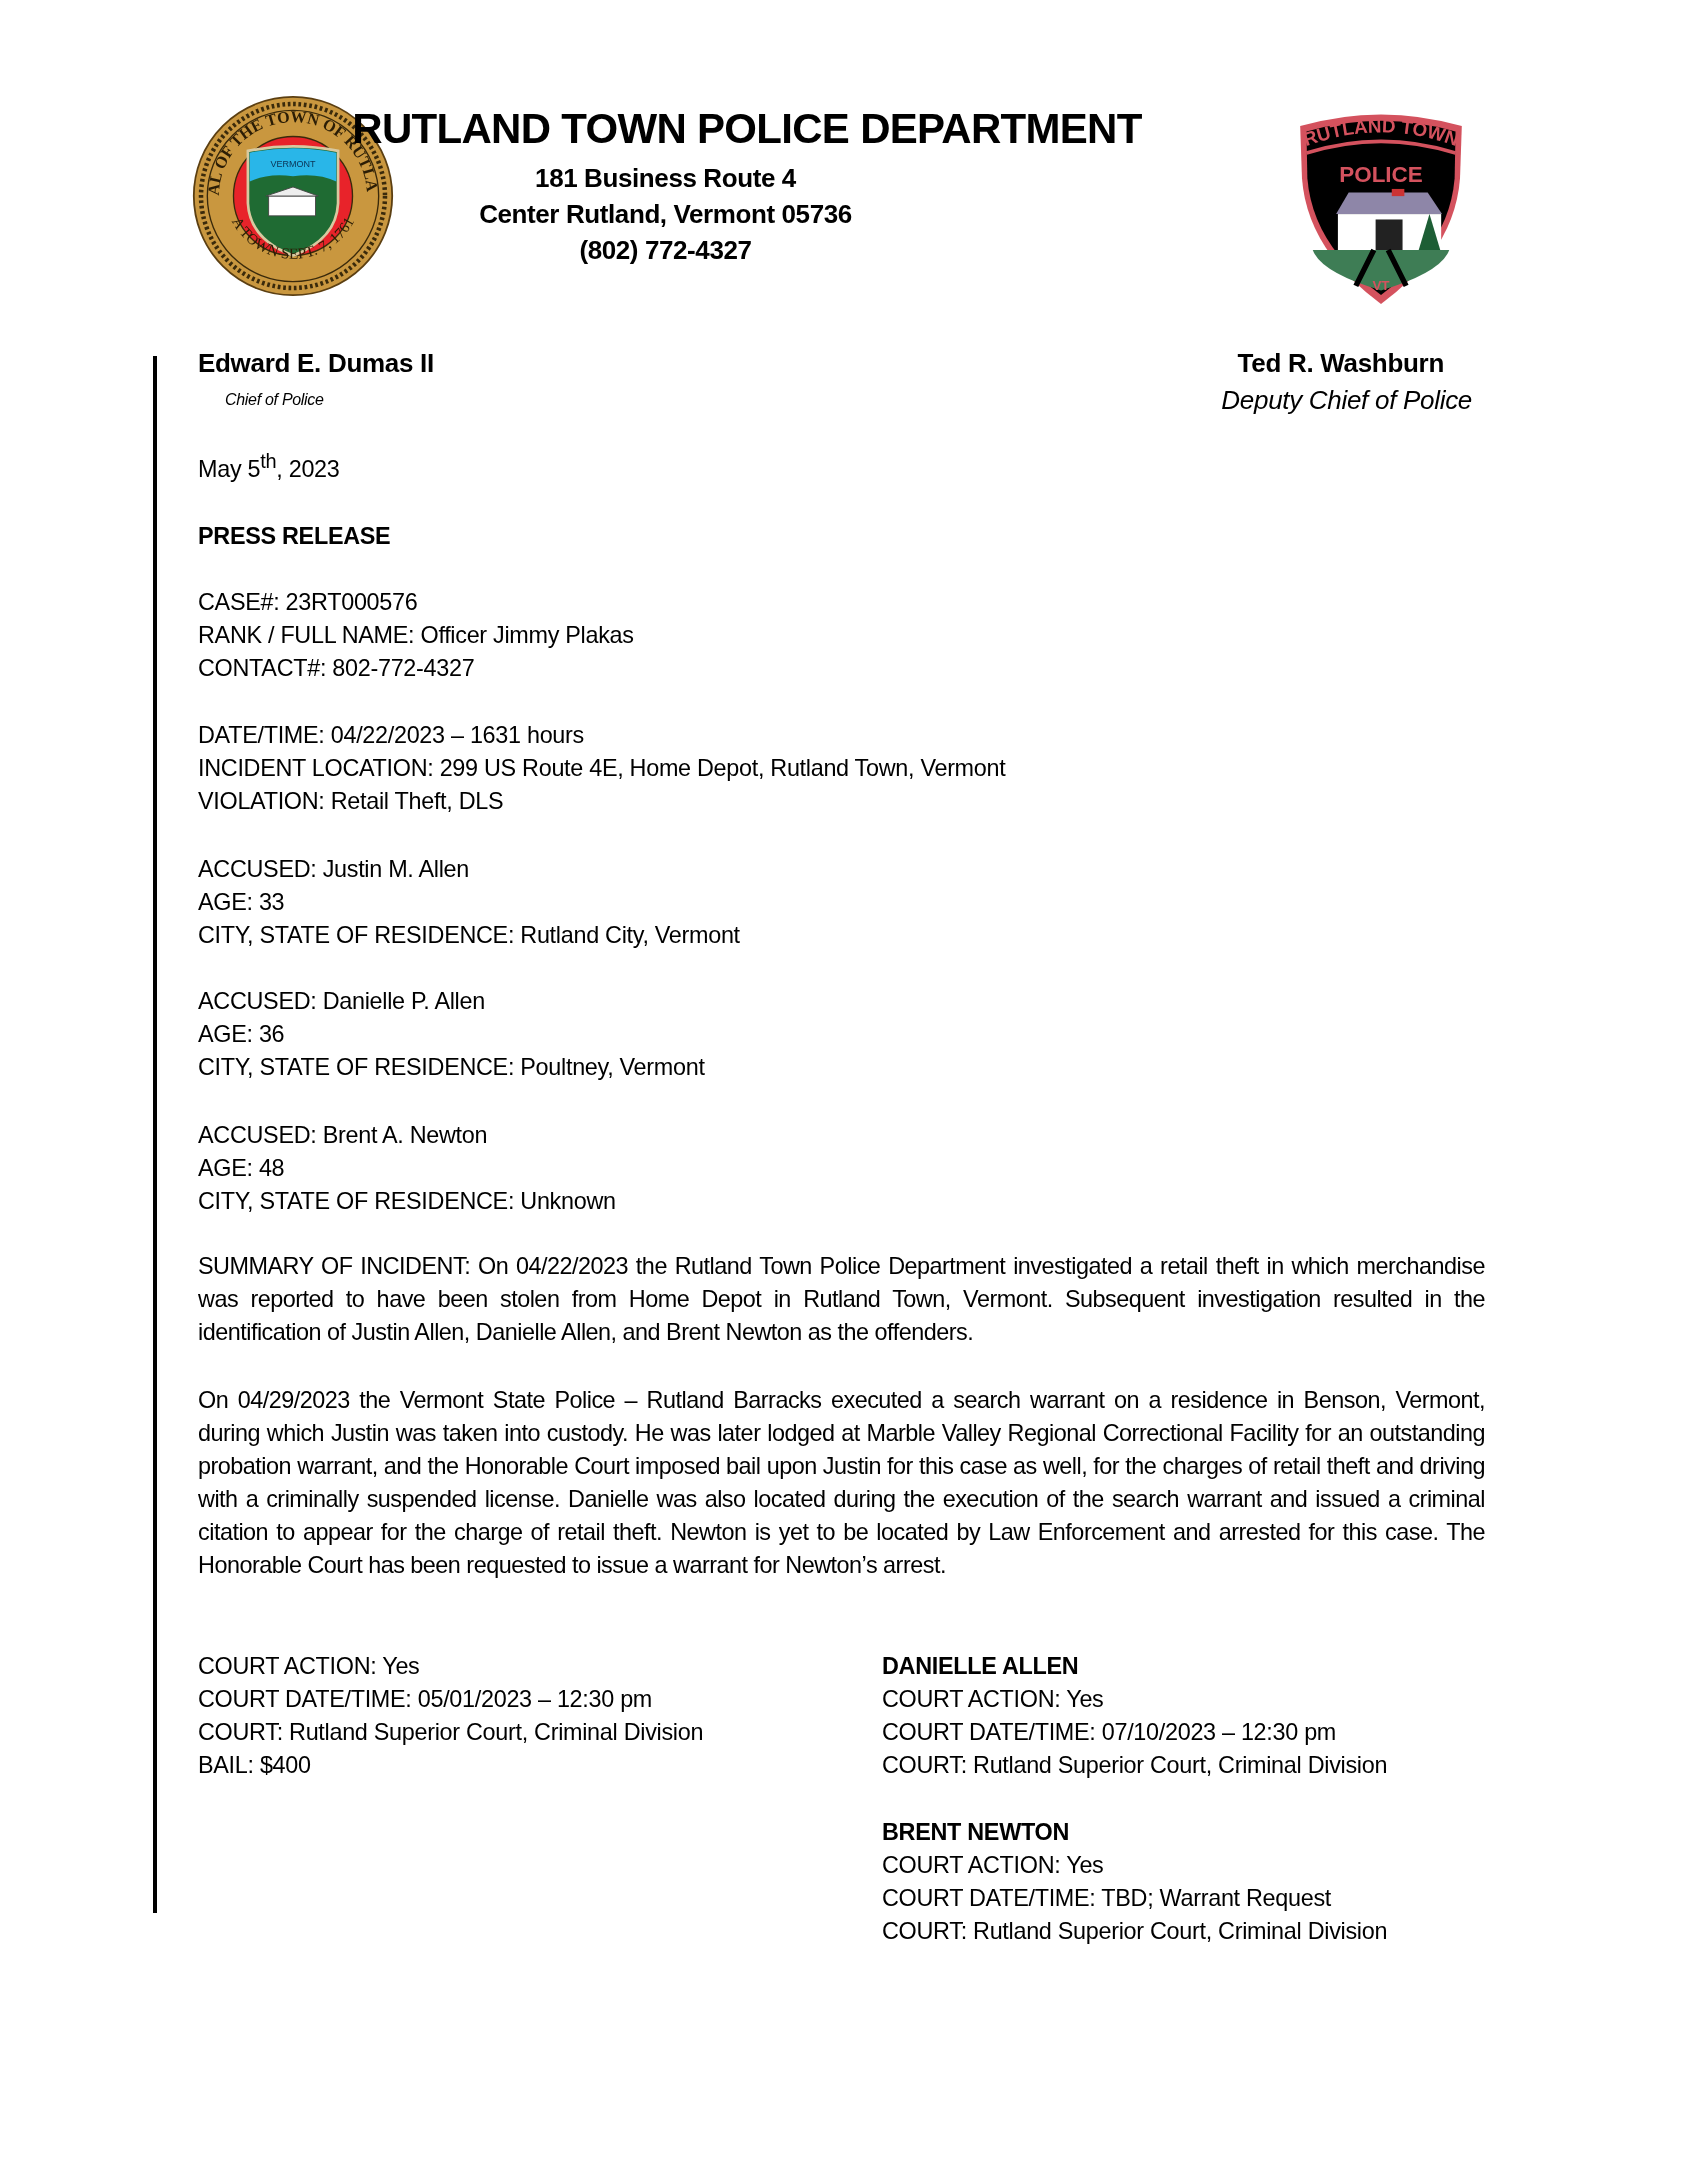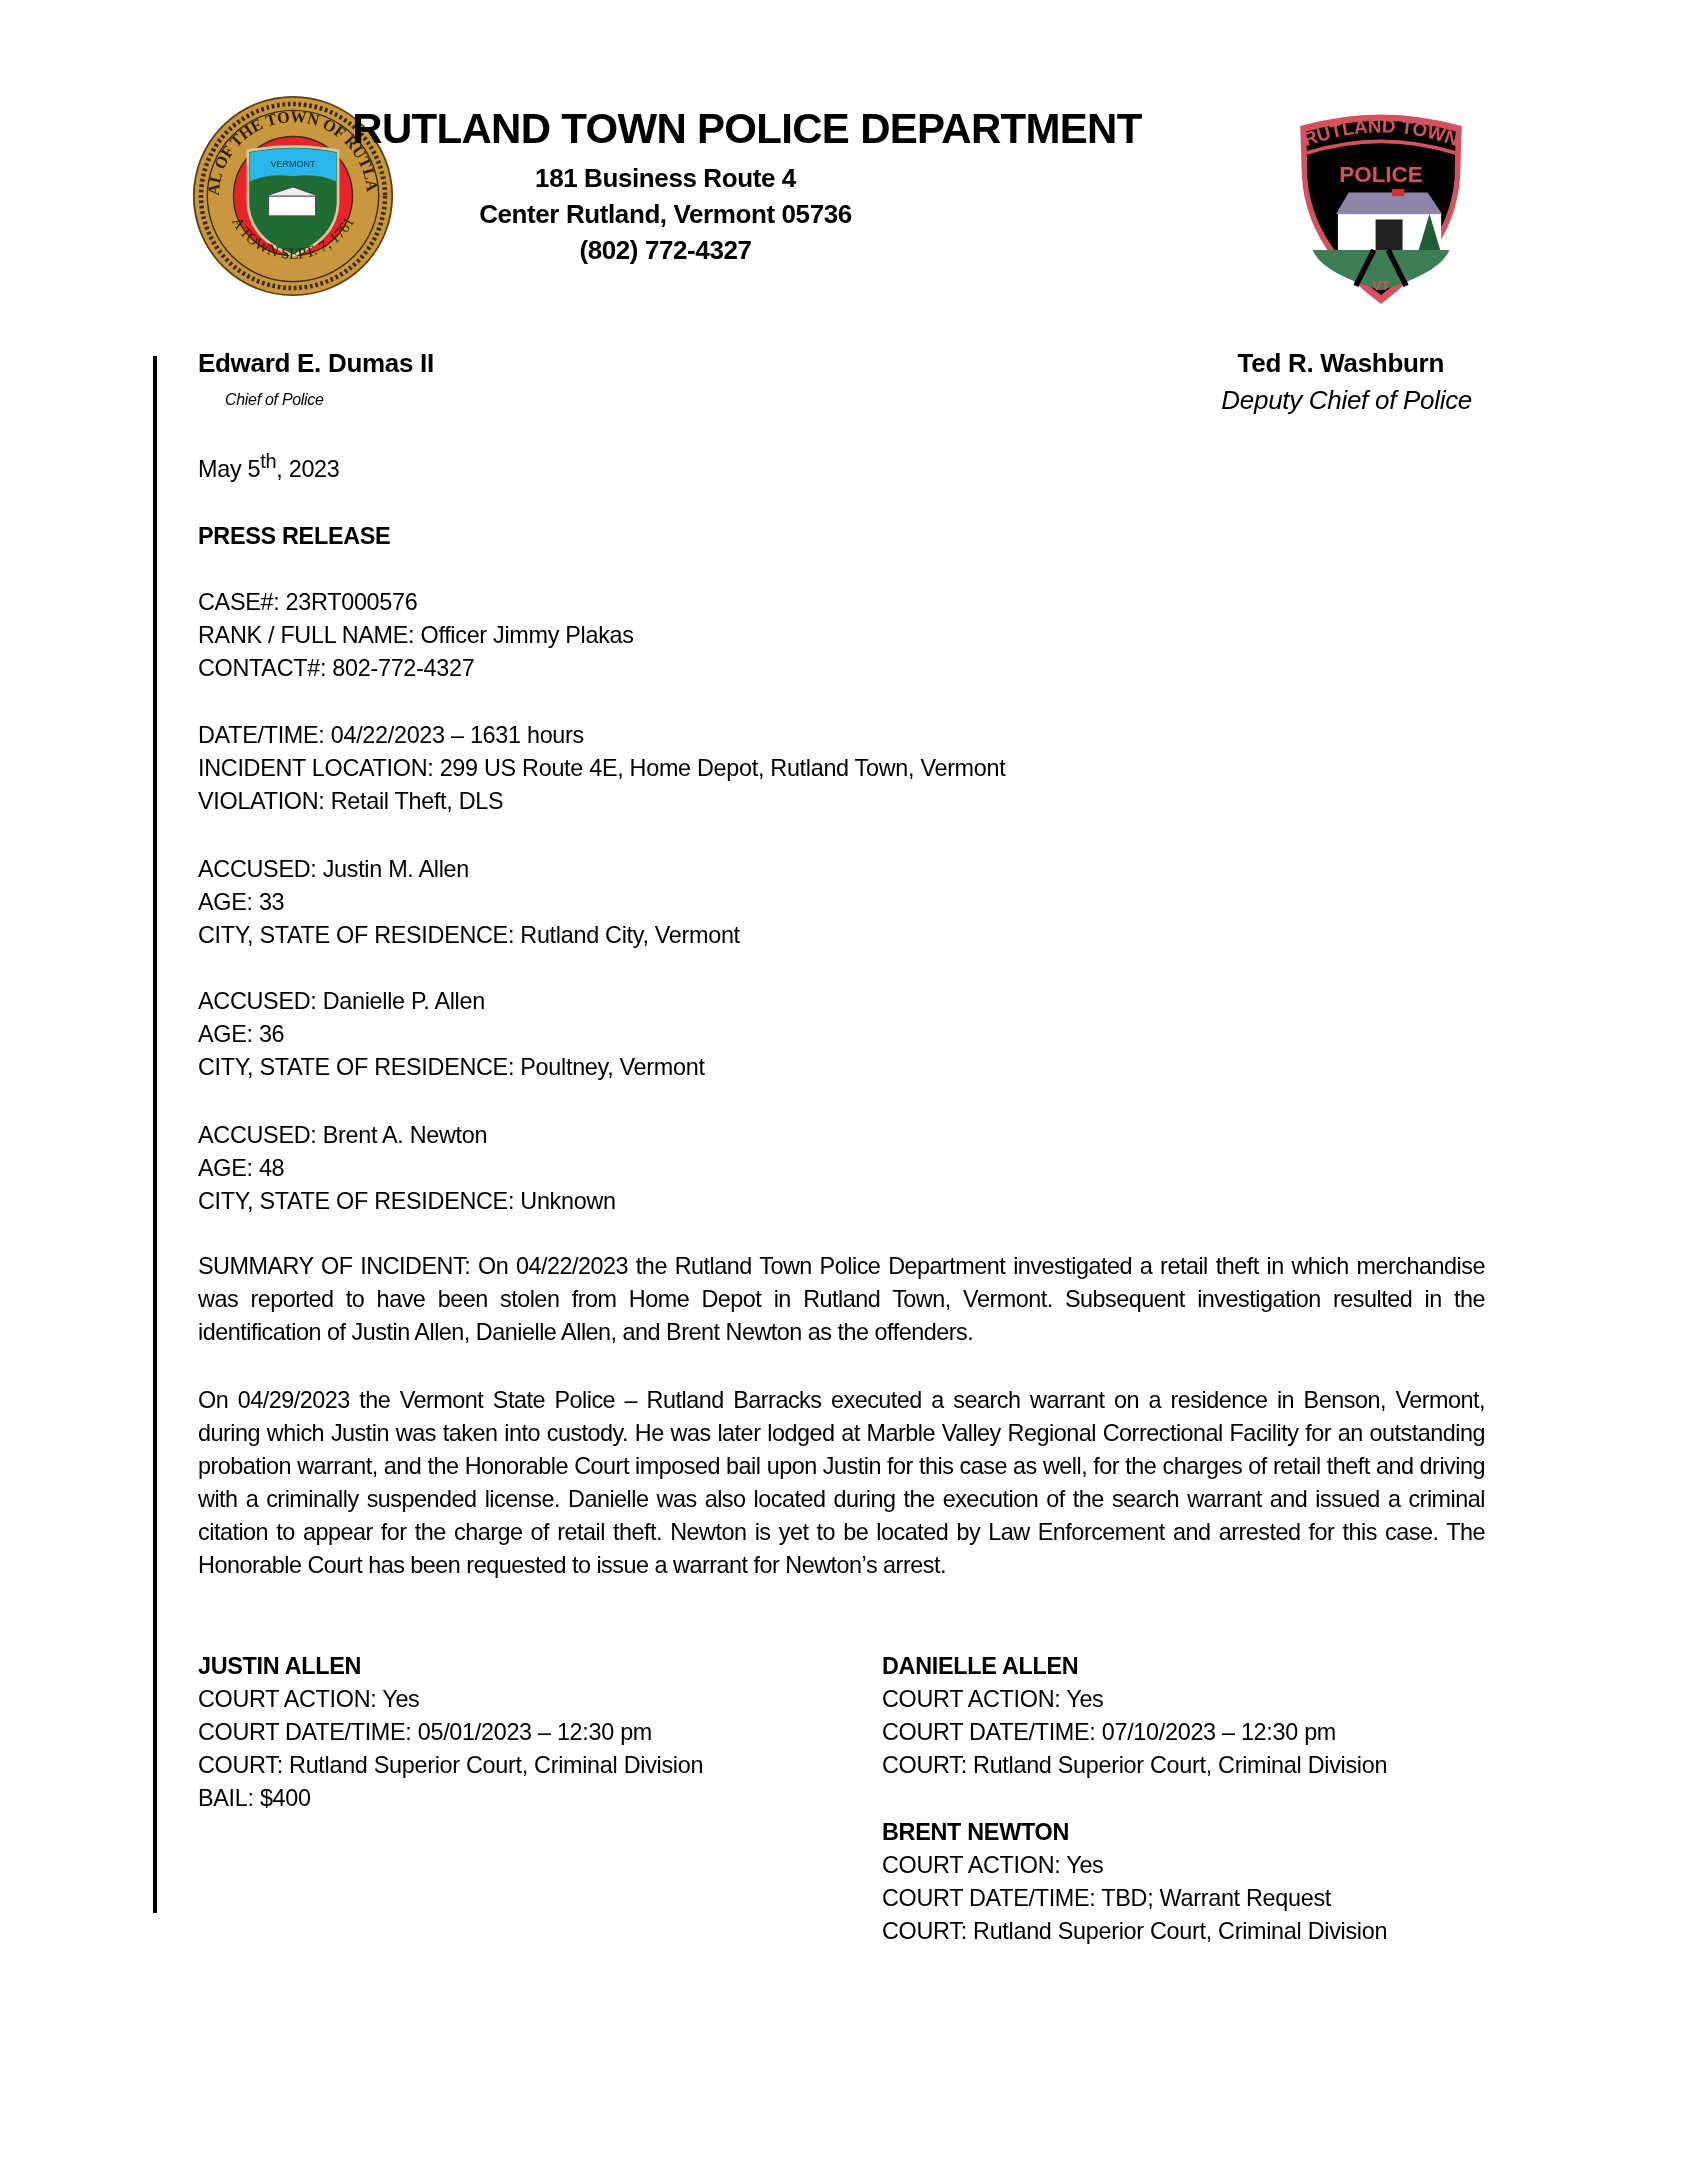--- a/index.html
+++ b/index.html
@@ -104,21 +104,20 @@
 <div class="abs body-text" style="left:198px; top:1119px;">
   <span class="line">ACCUSED: Brent A. Newton</span>
   <span class="line">AGE: 48</span>
   <span class="line">CITY, STATE OF RESIDENCE: Unknown</span>
 </div>
 
 <div class="abs body-text just" style="left:198px; top:1250px; width:1287px; letter-spacing:-0.5px;">SUMMARY OF INCIDENT: On 04/22/2023 the Rutland Town Police Department investigated a retail theft in which merchandise was reported to have been stolen from Home Depot in Rutland Town, Vermont. Subsequent investigation resulted in the identification of Justin Allen, Danielle Allen, and Brent Newton as the offenders.</div>
 <div class="abs body-text just" style="left:198px; top:1384px; width:1287px; letter-spacing:-0.5px;">On 04/29/2023 the Vermont State Police – Rutland Barracks executed a search warrant on a residence in Benson, Vermont, during which Justin was taken into custody. He was later lodged at Marble Valley Regional Correctional Facility for an outstanding probation warrant, and the Honorable Court imposed bail upon Justin for this case as well, for the charges of retail theft and driving with a criminally suspended license. Danielle was also located during the execution of the search warrant and issued a criminal citation to appear for the charge of retail theft. Newton is yet to be located by Law Enforcement and arrested for this case. The Honorable Court has been requested to issue a warrant for Newton’s arrest.</div>
 
 <div class="abs body-text" style="left:198px; top:1650px;">
-  <span class="line bold">JUSTIN ALLEN</span>
   <span class="line">COURT ACTION: Yes</span>
   <span class="line">COURT DATE/TIME: 05/01/2023 – 12:30 pm</span>
   <span class="line">COURT: Rutland Superior Court, Criminal Division</span>
   <span class="line">BAIL: $400</span>
 </div>
 
 <div class="abs body-text" style="left:882px; top:1650px;">
   <span class="line bold">DANIELLE ALLEN</span>
   <span class="line">COURT ACTION: Yes</span>
   <span class="line">COURT DATE/TIME: 07/10/2023 – 12:30 pm</span>

